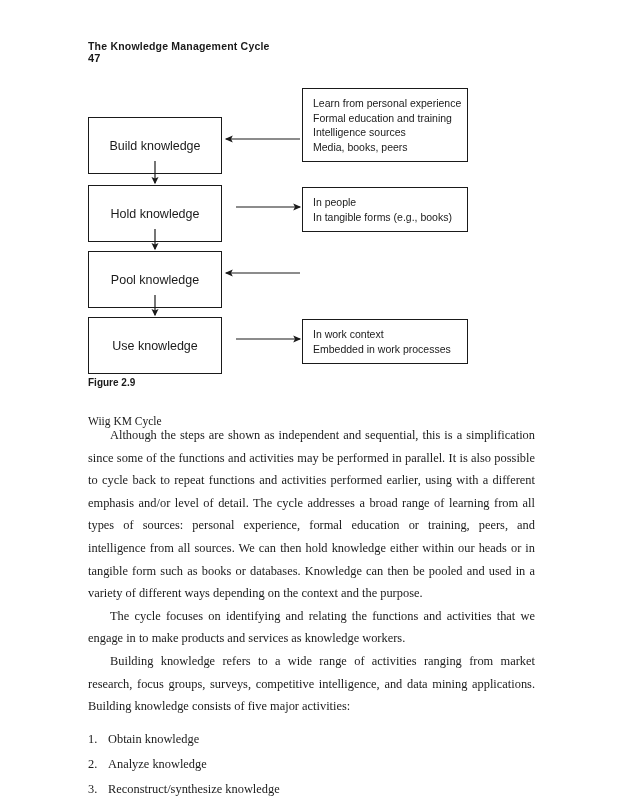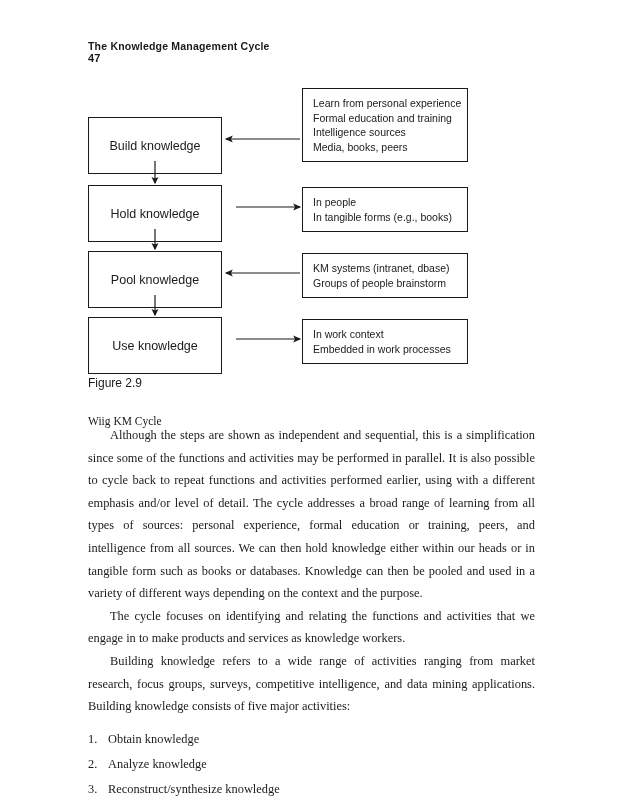--- a/index.html
+++ b/index.html
@@ -83,22 +83,22 @@
 
   
   #figure-caption {
     position: absolute;
     left: 88px;
     top: 376px;
     width: 300px;
   }
   #figure-caption .cap-num {
     font-family: "Liberation Sans", sans-serif;
-    font-weight: normal;
-    font-size: 12px;
+    font-weight: bold;
+    font-size: 10px;
     line-height: 14px;
     color: #1a1a1a;
   }
   #figure-caption .cap-title {
     font-family: "Liberation Serif", serif;
     font-size: 11.5px;
     line-height: 15px;
     color: #1a1a1a;
     margin-top: 24px;
   }
@@ -163,24 +163,20 @@
 
   <div class="note-box" style="top:88px;">
     <div class="note-line">Learn from personal experience</div>
     <div class="note-line">Formal education and training</div>
     <div class="note-line">Intelligence sources</div>
     <div class="note-line">Media, books, peers</div>
   </div>
   <div class="note-box" style="top:187px;">
     <div class="note-line">In people</div>
     <div class="note-line">In tangible forms (e.g., books)</div>
-  </div>
-  <div class="note-box" style="top:253px;">
-    <div class="note-line">KM systems (intranet, dbase)</div>
-    <div class="note-line">Groups of people brainstorm</div>
   </div>
   <div class="note-box" style="top:319px;">
     <div class="note-line">In work context</div>
     <div class="note-line">Embedded in work processes</div>
   </div>
 
   <svg class="stage" viewBox="0 0 622 420">
     <defs>
       <marker id="ah-down" markerWidth="9" markerHeight="9" refX="4.5" refY="7.4" orient="0" markerUnits="userSpaceOnUse">
         <path d="M4.5,8.6 L1.0,1.4 L4.5,3.0 L8.0,1.4 Z" fill="#1a1a1a"></path>

